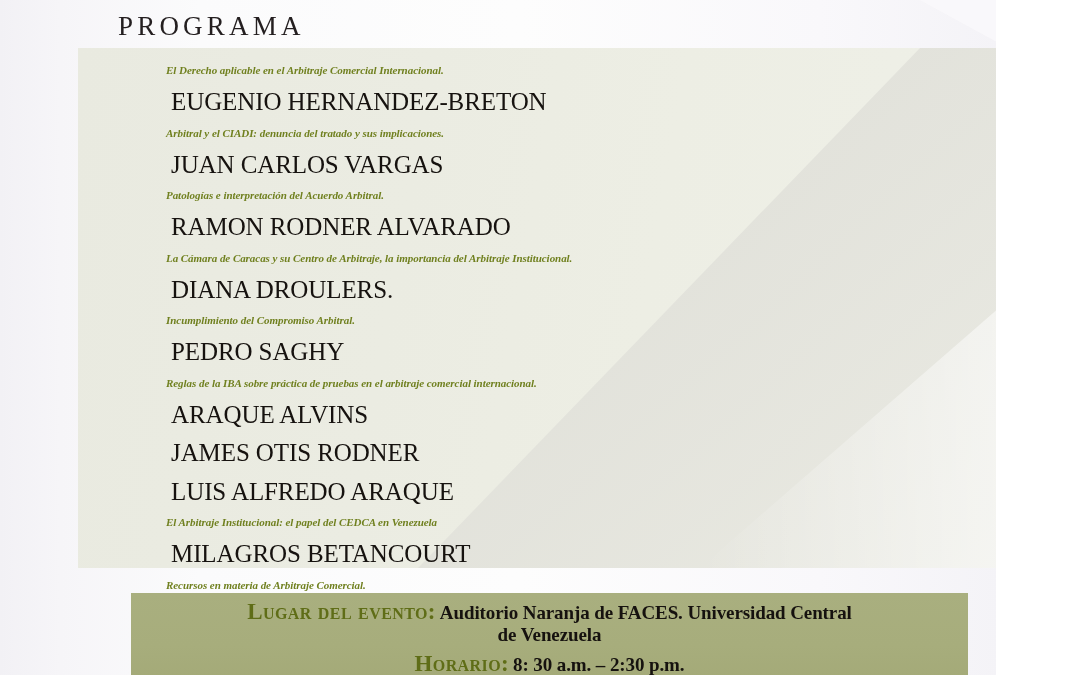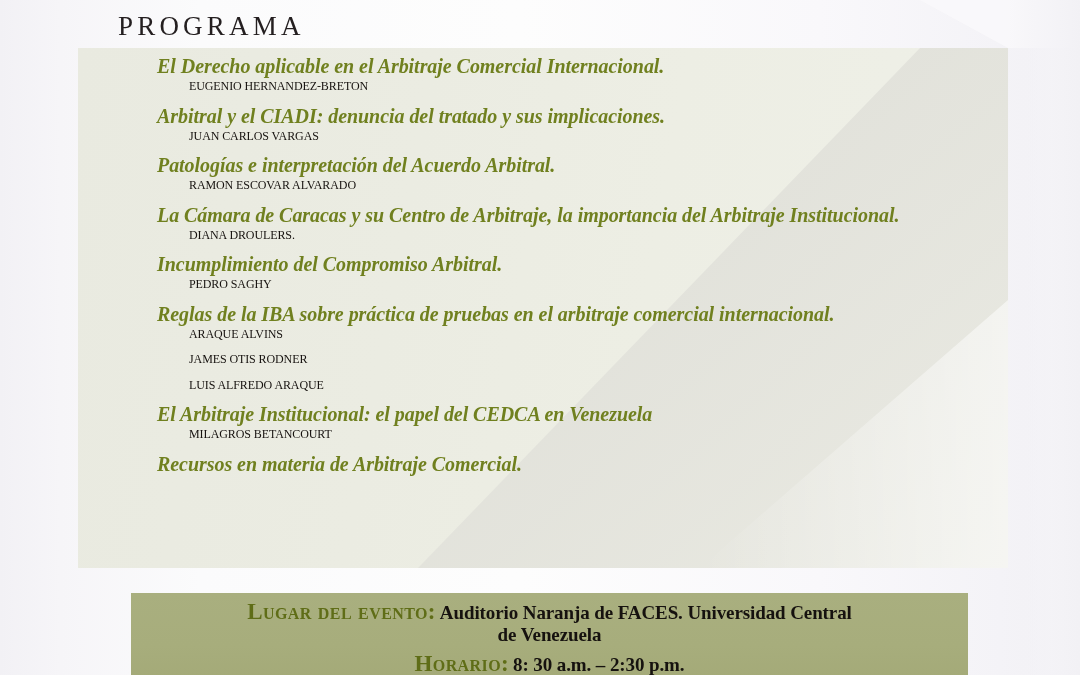--- a/index.html
+++ b/index.html
@@ -10,21 +10,21 @@
     width: 1080px;
     height: 675px;
     overflow: hidden;
     font-family: "Liberation Serif", "DejaVu Serif", serif;
     background: #ffffff;
   }
 
   
   #slide {
     position: relative;
-    width: 1080px;
+    width: 996px;
     height: 675px;
     overflow: hidden;
     
     background:
       linear-gradient(115deg,
         #f4f3f7 0%,
         #f7f6f9 22%,
         #fbfafc 45%,
         #f6f5f8 70%,
         #f3f2f6 100%);
@@ -93,32 +93,32 @@
 
   .program-item {
     margin-bottom: 13.5px;
   }
   .program-item:last-child { margin-bottom: 0; }
 
   .item-title {
     color: #70801f;
     font-style: italic;
     font-weight: bold;
-    font-size: 20px;
+    font-size: 11px;
     line-height: 1.0;
     letter-spacing: -0.05px;
     white-space: pre-line;
-    margin: 4px;
+    margin: 13px;
   }
 
   .item-speaker {
     color: #16120f;
-    font-size: 12px;
+    font-size: 25px;
     line-height: 1.0;
-    margin: 1px 0 0 36px;
+    margin: 1px 0 0 18px;
     letter-spacing: -0.1px;
     white-space: nowrap;
   }
 
   
   #venue-box {
     position: absolute;
     left: 131px;
     top: 593px;
     width: 837px;
@@ -197,21 +197,21 @@
       <div class="item-speaker">EUGENIO HERNANDEZ-BRETON</div>
     </div>
 
     <div class="program-item">
       <div class="item-title">Arbitral y el CIADI: denuncia del tratado y sus implicaciones.</div>
       <div class="item-speaker">JUAN CARLOS VARGAS</div>
     </div>
 
     <div class="program-item">
       <div class="item-title">Patologías e interpretación del Acuerdo Arbitral.</div>
-      <div class="item-speaker">RAMON ESCOVAR ALVARADO</div>
+      <div class="item-speaker">RAMON RODNER ALVARADO</div>
     </div>
 
     <div class="program-item">
       <div class="item-title">La Cámara de Caracas y su Centro de Arbitraje, la importancia del Arbitraje Institucional.</div>
       <div class="item-speaker">DIANA DROULERS.</div>
     </div>
 
     <div class="program-item">
       <div class="item-title">Incumplimiento del Compromiso Arbitral.</div>
       <div class="item-speaker">PEDRO SAGHY</div>

